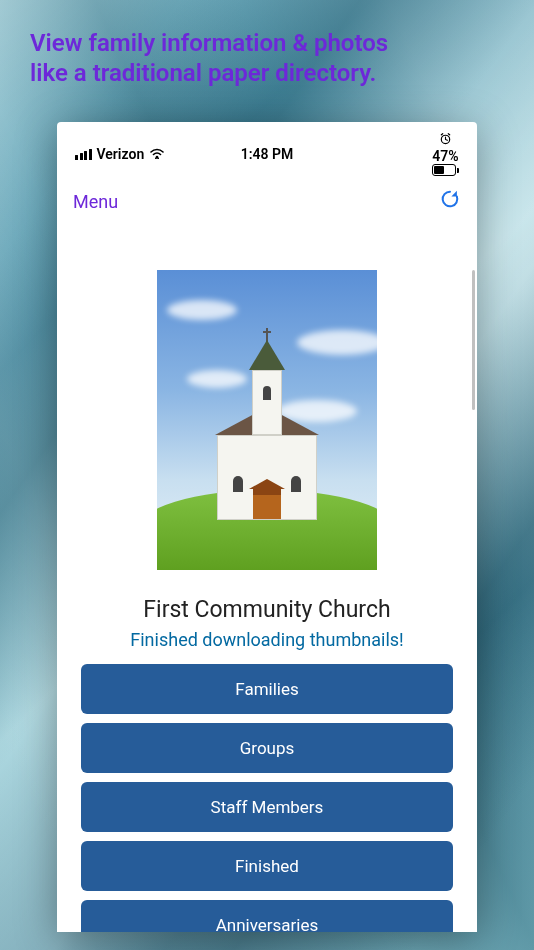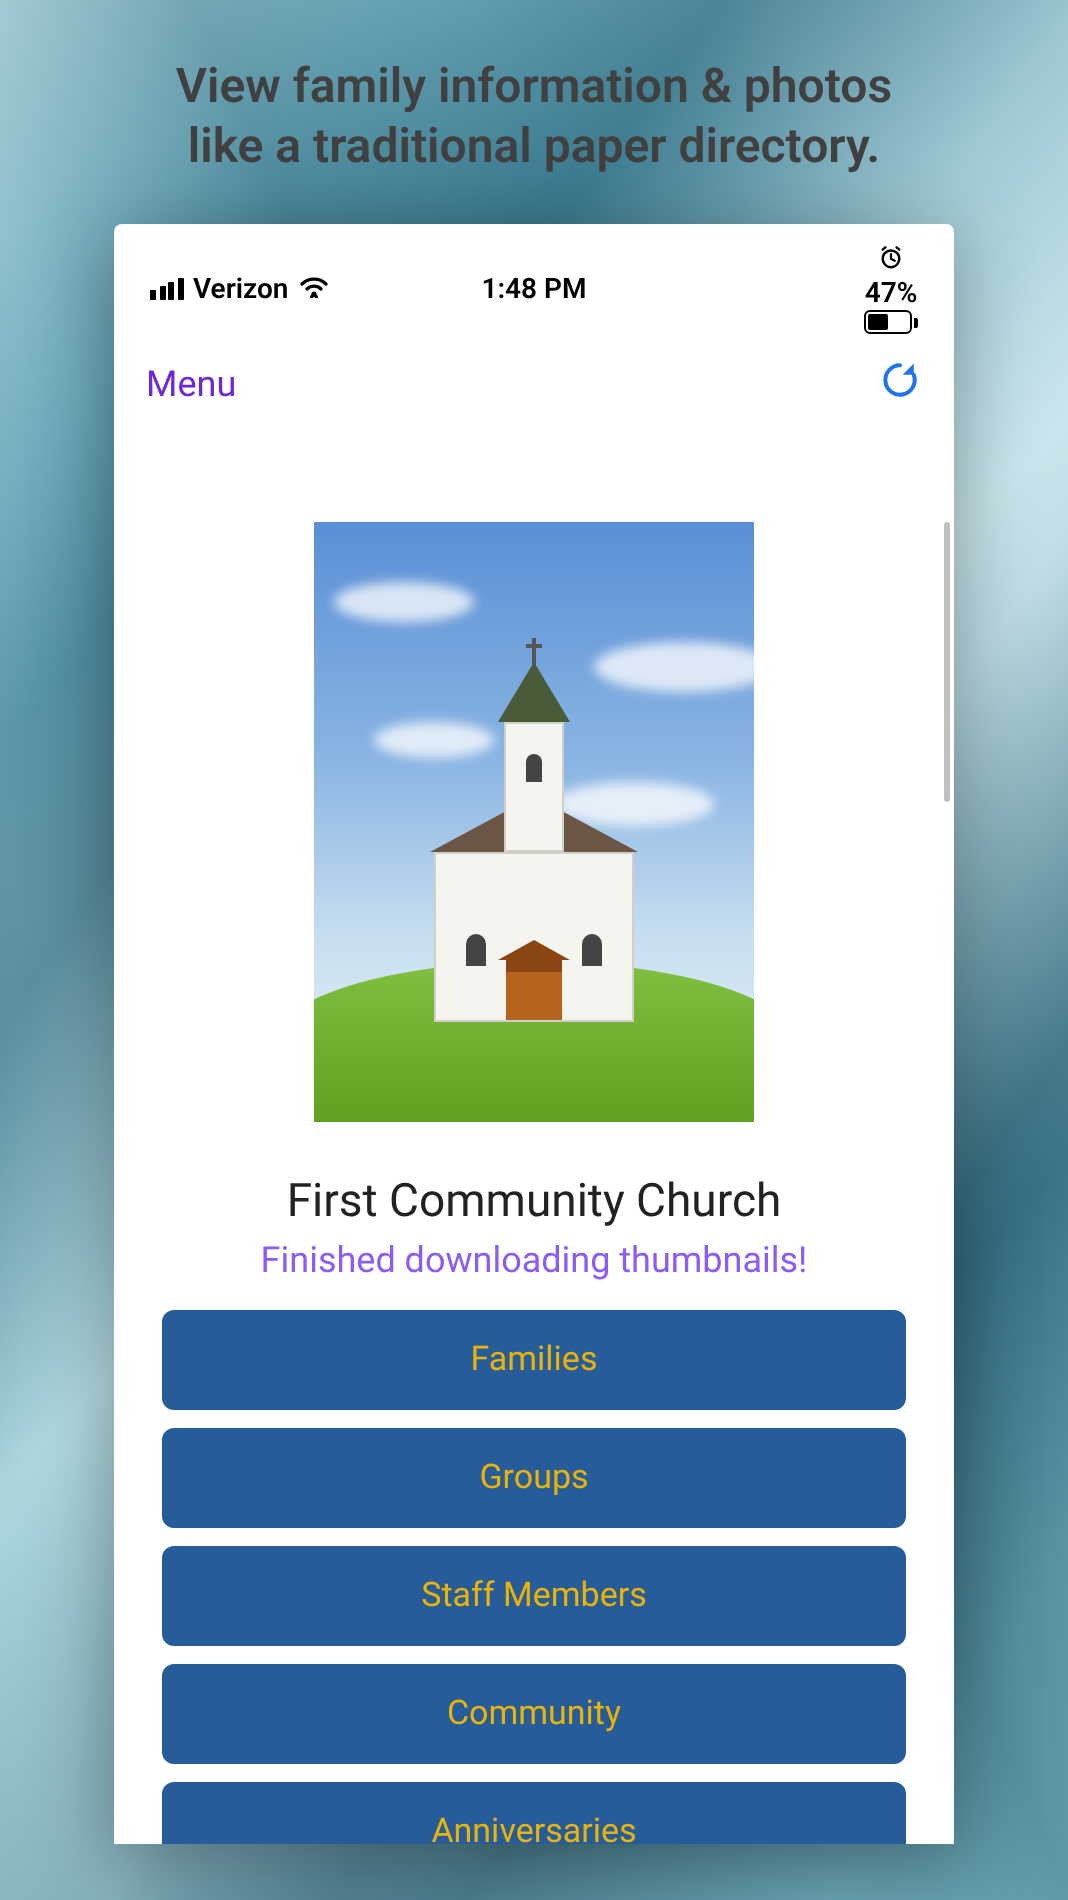--- a/index.html
+++ b/index.html
@@ -14,23 +14,23 @@
     .bg-texture {
       position: absolute;
       inset: 0;
       background:
         linear-gradient(125deg, rgba(255,255,255,0.25) 0%, transparent 15%, rgba(0,60,80,0.35) 30%, transparent 45%, rgba(255,255,255,0.2) 60%, rgba(0,50,70,0.3) 75%, transparent 90%),
         linear-gradient(65deg, transparent 10%, rgba(255,255,255,0.15) 25%, transparent 40%, rgba(0,60,80,0.25) 55%, transparent 70%, rgba(255,255,255,0.2) 85%),
         linear-gradient(135deg, #8fc4d0 0%, #5a9bb0 25%, #b0dae2 50%, #4a8598 75%, #7fb8c4 100%);
     }
     .promo-text {
       position: relative;
-      text-align: center;
-      padding: 28px 30px 24px;
-      color: #404040;
+      text-align: left;
+      padding: 28px 30px 34px;
+      color: #6d28d9;
       font-size: 24px;
       font-weight: 600;
       line-height: 1.25;
     }
     .phone-frame {
       position: relative;
       width: 420px;
       margin: 0 auto;
       background: #fff;
       border-radius: 4px 4px 0 0;
@@ -94,25 +94,25 @@
     .church-tower-roof { position: absolute; bottom: 150px; left: 50%; transform: translateX(-50%); width: 0; height: 0; border-left: 18px solid transparent; border-right: 18px solid transparent; border-bottom: 30px solid #4a5b3a; }
     .church-cross { position: absolute; bottom: 178px; left: 50%; transform: translateX(-50%); width: 2px; height: 14px; background: #555; }
     .church-cross::before { content:''; position: absolute; top: 3px; left: -3px; width: 8px; height: 2px; background: #555; }
     .church-door { position: absolute; bottom: 0; left: 50%; transform: translateX(-50%); width: 28px; height: 30px; background: #b5651d; border-top: 6px solid #8b4513; }
     .church-door-roof { position: absolute; bottom: 30px; left: 50%; transform: translateX(-50%); width: 0; height: 0; border-left: 18px solid transparent; border-right: 18px solid transparent; border-bottom: 10px solid #8b4513; }
     .church-window { position: absolute; width: 10px; height: 16px; background: #444; border-radius: 5px 5px 0 0; }
     .church-window.w1 { top: 40px; left: 15px; }
     .church-window.w2 { top: 40px; right: 15px; }
     .tower-window { position: absolute; top: 15px; left: 50%; transform: translateX(-50%); width: 8px; height: 14px; background: #444; border-radius: 4px 4px 0 0; }
     .church-title { text-align: center; font-size: 23px; color: #222; margin-top: 26px; font-weight: 400; }
-    .status-text { text-align: center; font-size: 18px; color: #8b5cf6; margin-top: 6px; font-weight: 400; }
+    .status-text { text-align: center; font-size: 18px; color: #0369a1; margin-top: 6px; font-weight: 400; }
     .button-list { padding: 14px 24px 0; display: flex; flex-direction: column; gap: 9px; }
     .nav-button {
       background: #265c99;
-      color: #eab308;
+      color: #ffffff;
       text-align: center;
       padding: 15px 0;
       border-radius: 6px;
       font-size: 17px;
       font-weight: 400;
       cursor: pointer;
     }
     .nav-button.last { padding-bottom: 6px; border-radius: 6px 6px 0 0; }
   </style>
 </head>
@@ -200,18 +200,18 @@
       </div>
     </div>
 
     <div class="church-title">First Community Church</div>
     <div class="status-text">Finished downloading thumbnails!</div>
 
     <div class="button-list">
       <div class="nav-button">Families</div>
       <div class="nav-button">Groups</div>
       <div class="nav-button">Staff Members</div>
-      <div class="nav-button">Community</div>
+      <div class="nav-button">Finished</div>
       <div class="nav-button last">Anniversaries</div>
     </div>
   </div>
 
 </div>
 
 </body></html>

